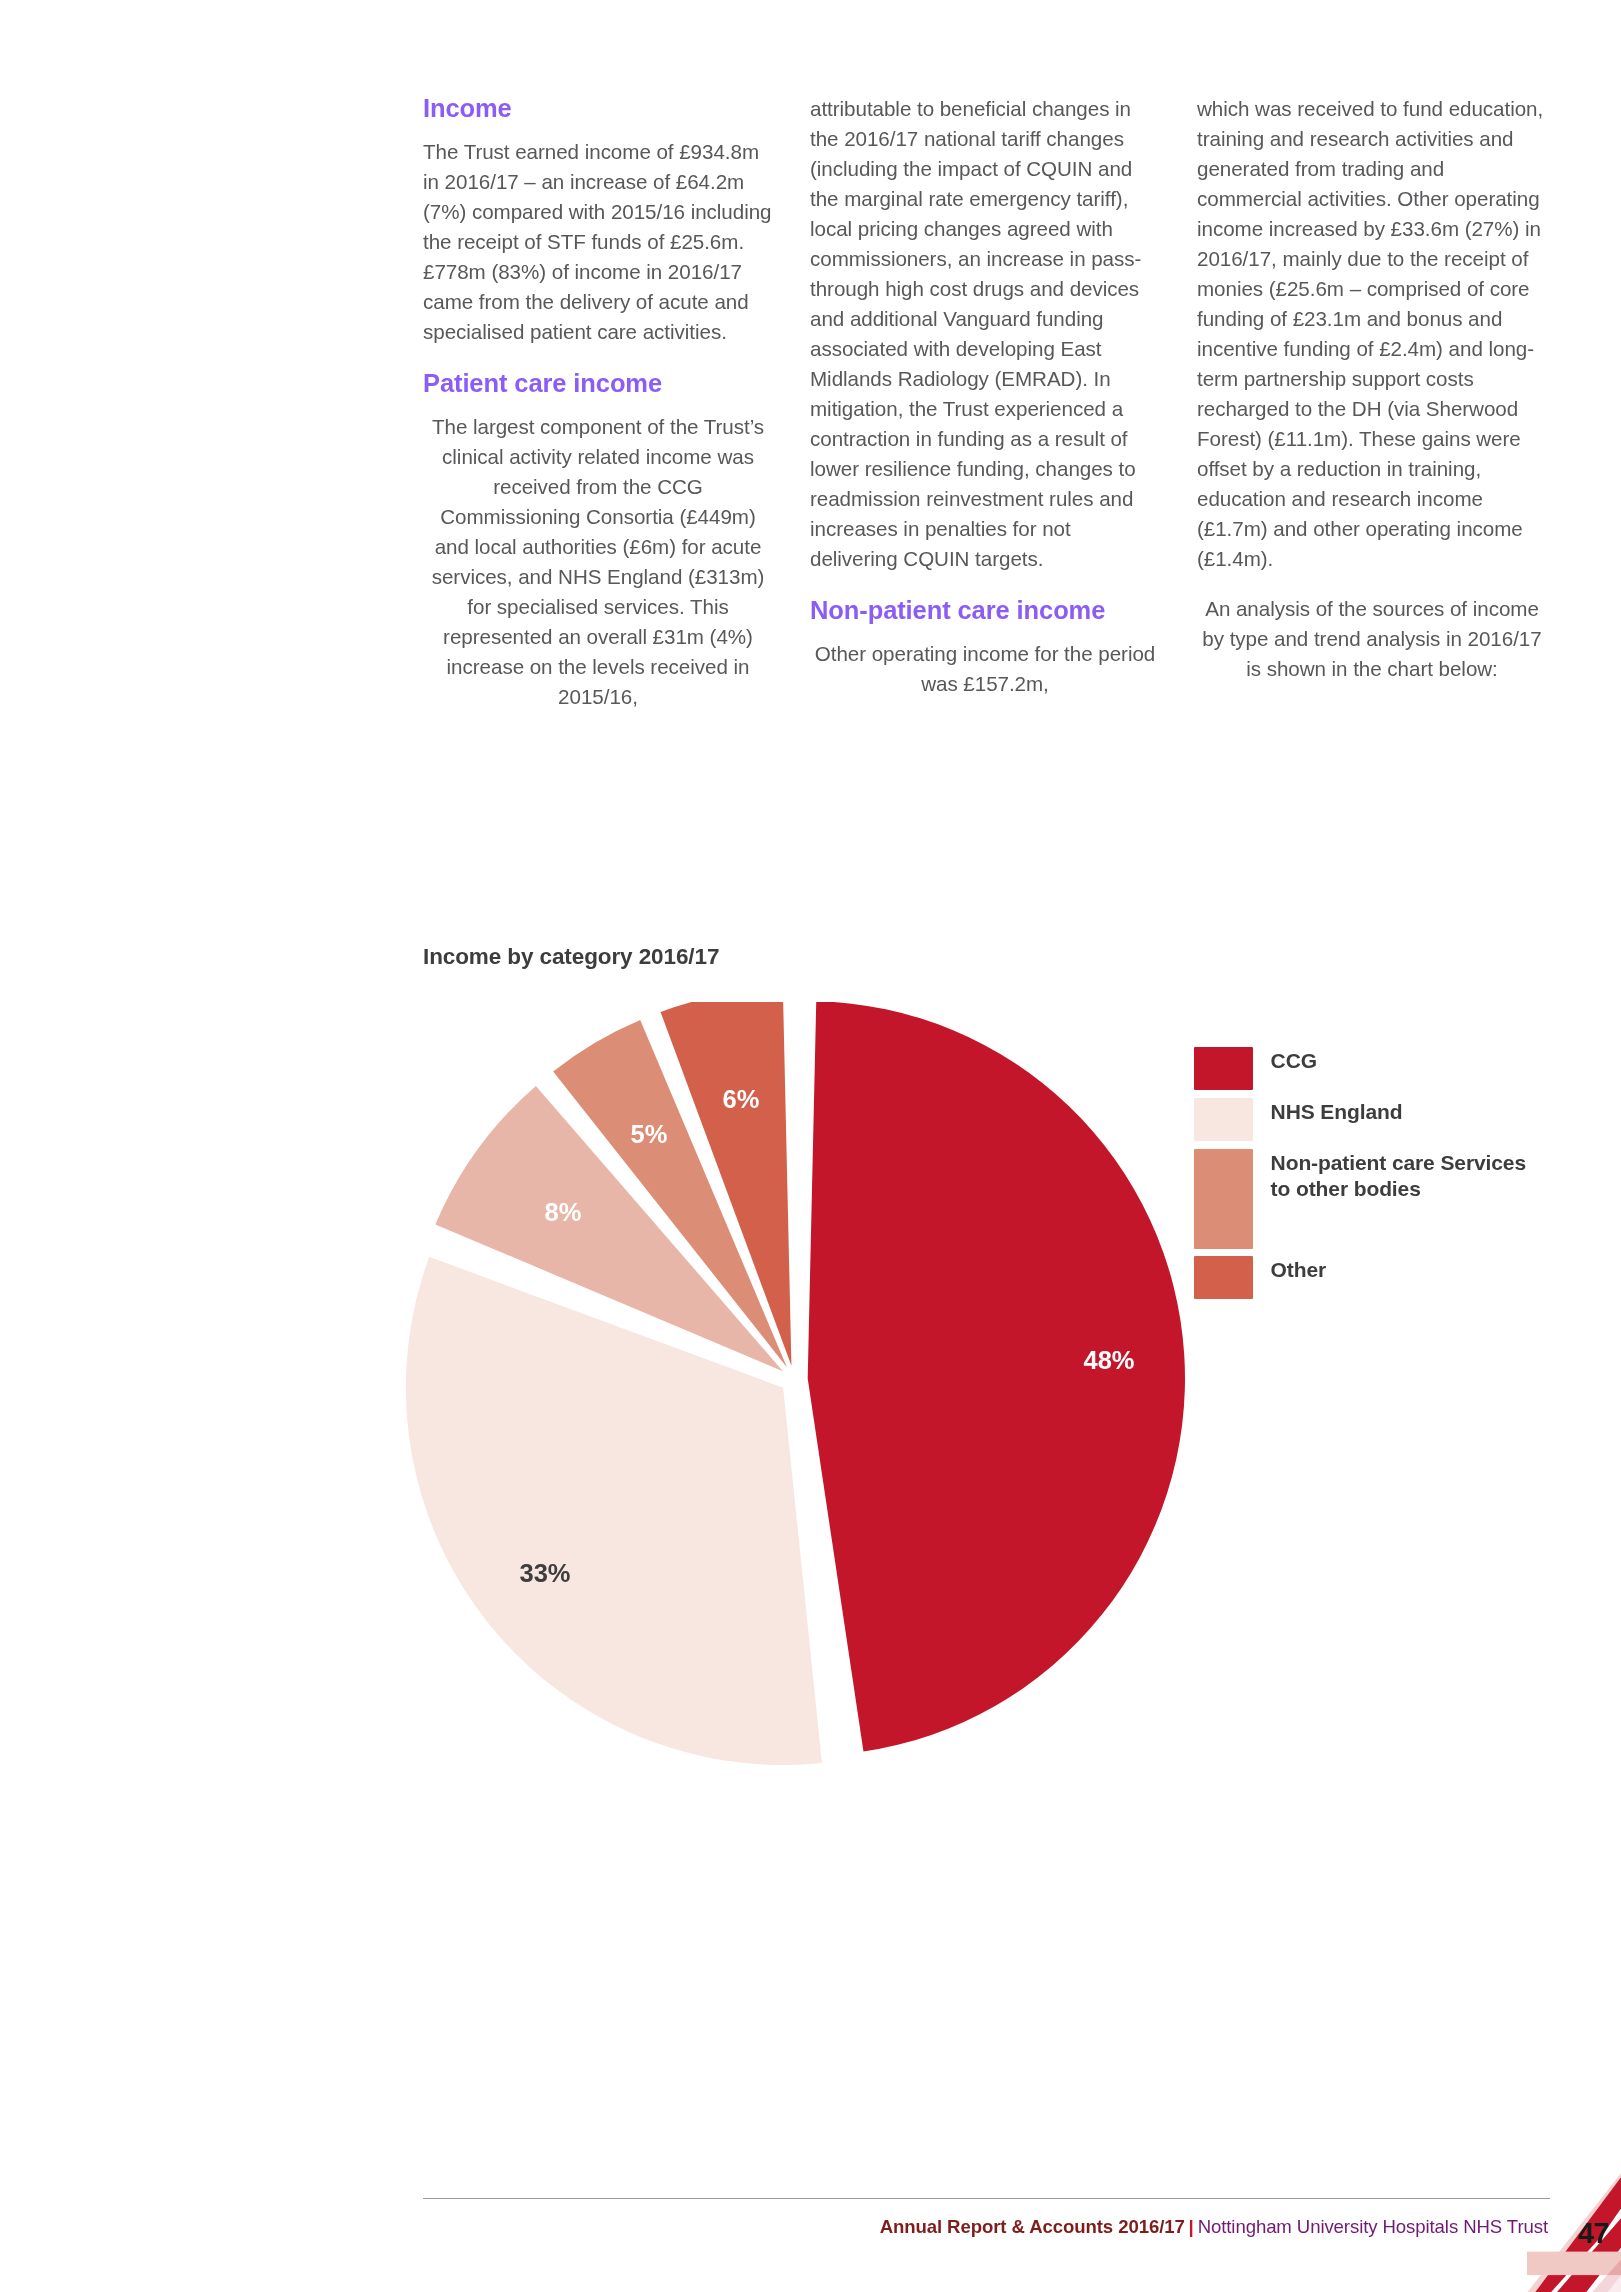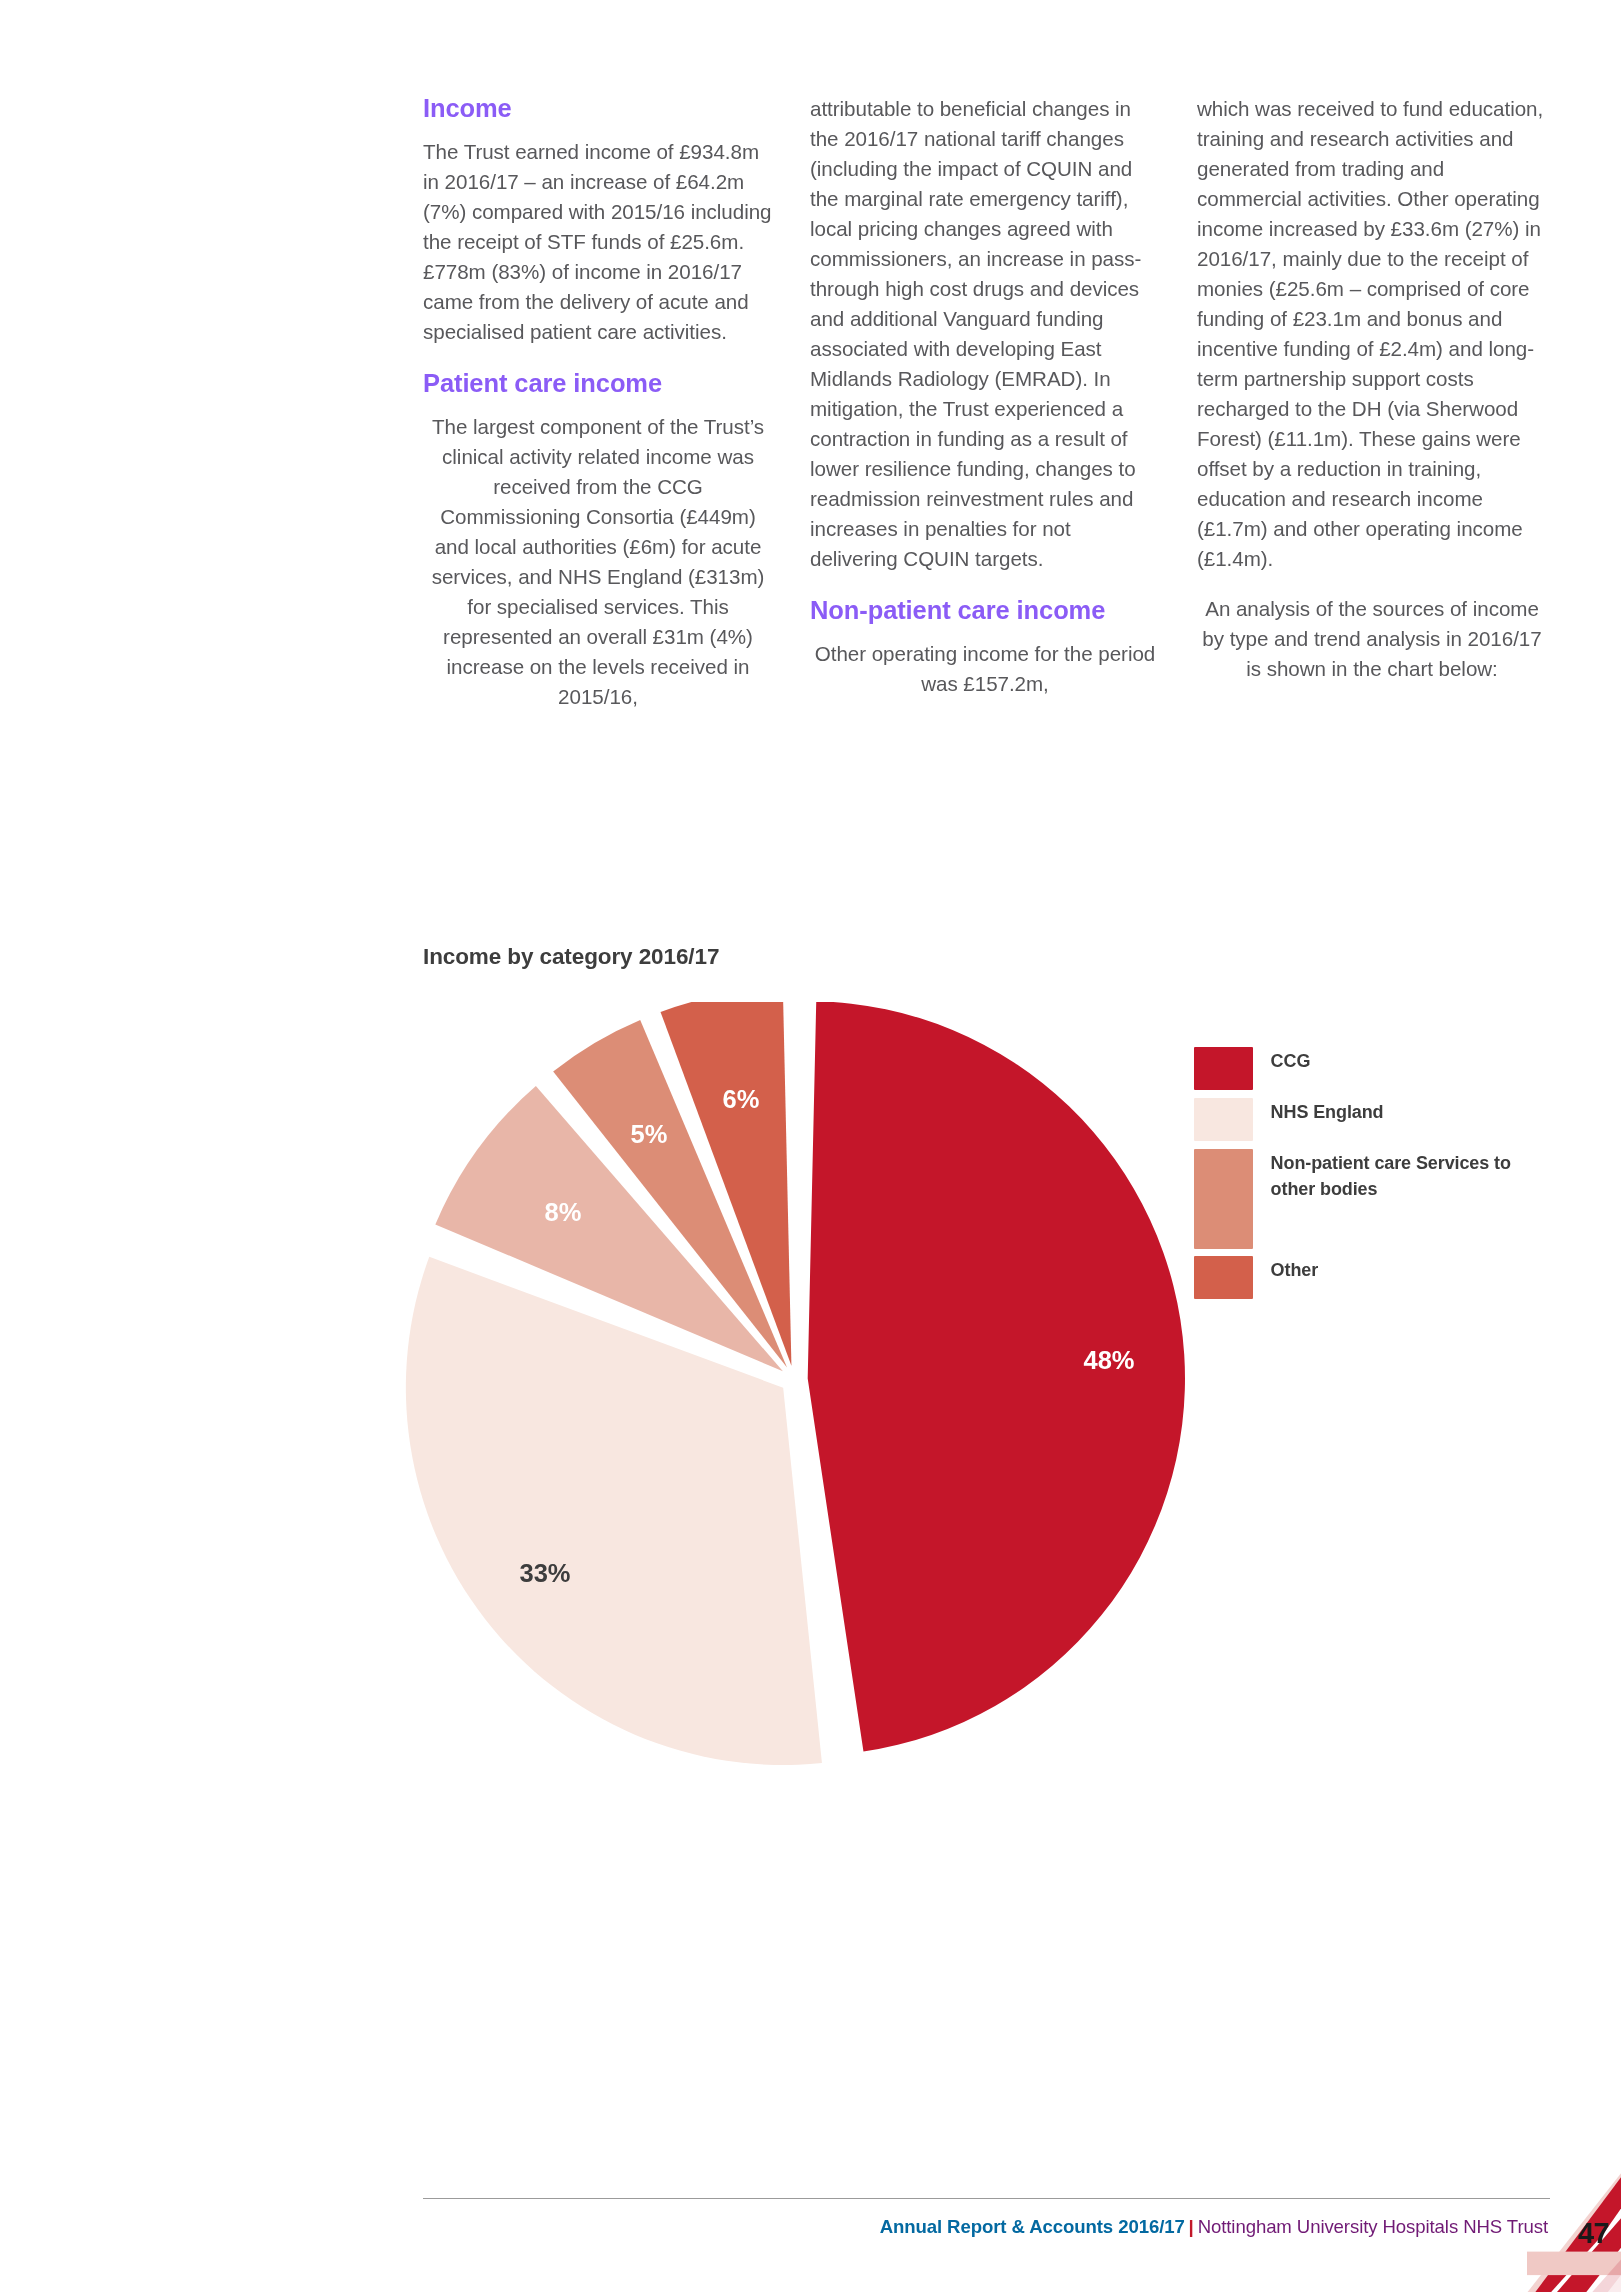--- a/index.html
+++ b/index.html
@@ -102,21 +102,21 @@
     align-items: flex-start;
     margin-bottom: 7.8px;
   }
   .legend-swatch {
     width: 59px;
     flex: 0 0 59px;
     border-radius: 1px;
   }
   .legend-label {
     margin-left: 17.6px;
-    font-size: 18px;
+    font-size: 21px;
     font-weight: bold;
     color: #3D3D3D;
     line-height: 26.5px;
     letter-spacing: -0.1px;
     padding-top: 1px;
   }
 
   
   .footer-rule {
     position: absolute;
@@ -130,21 +130,21 @@
     position: absolute;
     top: 2216px;
     left: 423px;
     width: 1125px;
     text-align: right;
     font-size: 18.6px;
     white-space: nowrap;
   }
   .footer-bold {
     font-weight: bold;
-    color: #0369a1;
+    color: #7f1d1d;
     letter-spacing: -0.1px;
     margin-left: 12px;
   }
   .footer-sep {
     font-weight: bold;
     color: #C2182A;
     padding: 0 3.9px;
   }
   .footer-light {
     color: #701a75;

